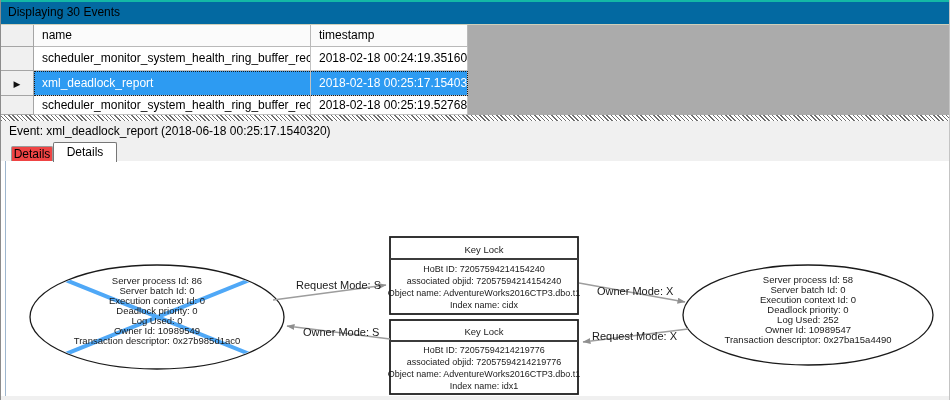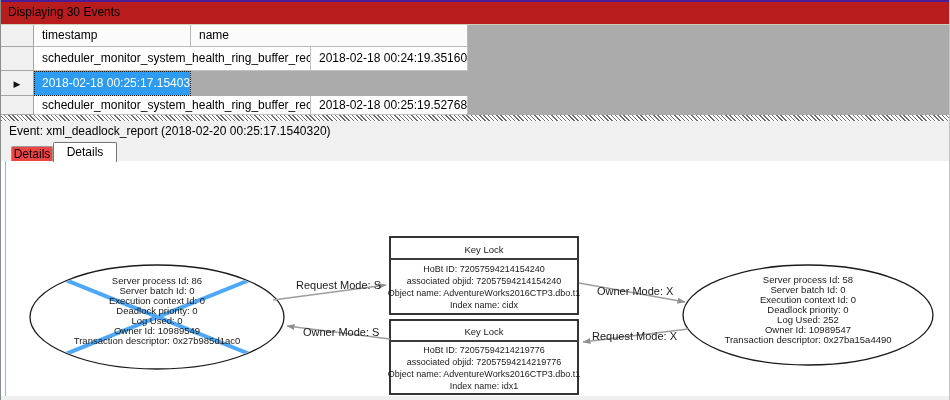--- a/index.html
+++ b/index.html
@@ -5,21 +5,21 @@
   html,body{margin:0;padding:0;background:#e8e8e8;}
   .screen{
     position:relative;width:950px;height:400px;overflow:hidden;
     background:#ffffff;color:#000;
     font-family:"Liberation Sans","DejaVu Sans",sans-serif;font-size:12px;
     border-left:1px solid #8c8c8c;border-right:1px solid #c4c4c4;box-sizing:border-box;
   }
   
   .info-bar{
     position:absolute;left:0;top:0;width:100%;height:25px;box-sizing:border-box;
-    background:#b91c1c;border-top:2px solid #4c1d95;border-bottom:1px solid #cfcfba;
+    background:#0369a1;border-top:2px solid #14b8a6;border-bottom:1px solid #cfcfba;
     line-height:21px;padding-left:7px;
   }
   
   .grid{position:absolute;left:0;top:25px;width:100%;height:90px;background:#ABABAB;}
   .grid-row{position:absolute;left:0;display:flex;}
   .cell{box-sizing:border-box;border-right:1px solid #c2c2c2;border-bottom:1px solid #c2c2c2;
         padding-left:8px;overflow:hidden;white-space:nowrap;}
   .gutter{width:33px;background:#f0f0f0;border-right:1px solid #a5a5a5;border-bottom:1px solid #a5a5a5;
           box-sizing:border-box;text-align:center;color:#111;}
   .hdr{top:0;height:22px;line-height:21px;}
@@ -62,55 +62,56 @@
 <div class="screen">
 
   <div class="info-bar">
     <span>Displaying 30 Events</span>
   </div>
 
   <div class="grid">
     <div class="grid-row hdr">
       <div class="gutter"></div>
       <div class="row-cells">
+        <div class="cell c-name">name</div>
         <div class="cell c-time">timestamp</div>
-        <div class="cell c-name">name</div>
       </div>
     </div>
 
     <div class="grid-row r1">
       <div class="gutter"></div>
       <div class="row-cells">
         <div class="cell c-name">scheduler_monitor_system_health_ring_buffer_recorded</div>
         <div class="cell c-time">2018-02-18 00:24:19.3516078</div>
       </div>
     </div>
 
     <div class="grid-row r2 selected">
       <div class="gutter">
         <span class="marker">▶</span>
       </div>
       <div class="row-cells">
+        <div class="cell c-name">xml_deadlock_report</div>
         <div class="cell c-time">2018-02-18 00:25:17.1540320</div>
       </div>
     </div>
 
     <div class="grid-row r3">
       <div class="gutter"></div>
       <div class="row-cells">
         <div class="cell c-name">scheduler_monitor_system_health_ring_buffer_recorded</div>
         <div class="cell c-time">2018-02-18 00:25:19.5276859</div>
       </div>
     </div>
   </div>
 
   <div class="splitter"></div>
 
   <div class="chrome">
-    <div class="event-line">Event: xml_deadlock_report (2018-02-20 00:25:17.1540320)</div>
+    <div class="event-line">Event: xml_deadlock_report (2018-06-18 00:25:17.1540320)</div>
     <div class="tab tab-inactive">Details</div>
     <div class="tab tab-active">Details</div>
   </div>
 
   <div class="panel"></div>
 
   <svg class="graph" viewBox="0 161 950 235">
     <defs>
       <marker id="arrow" markerWidth="9" markerHeight="8" refX="7.5" refY="3" orient="auto" markerUnits="userSpaceOnUse">
         <path d="M0,0 L8,3 L0,6 Z" fill="#8f8f8f"></path>

